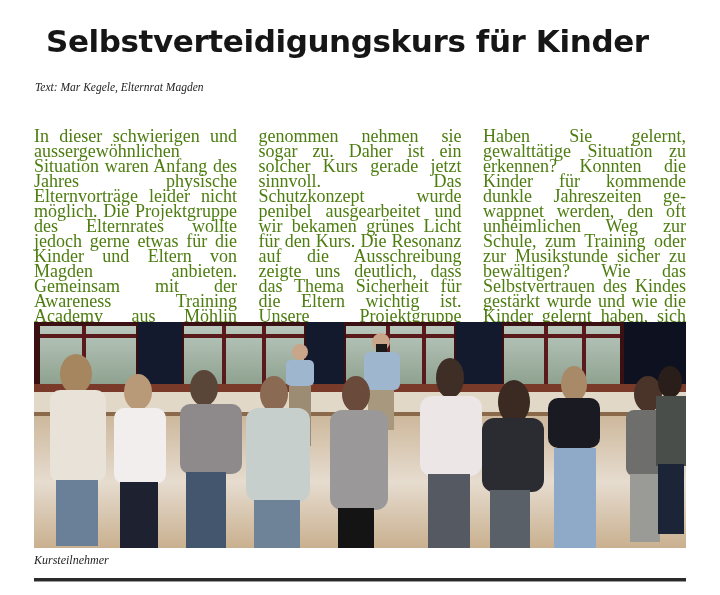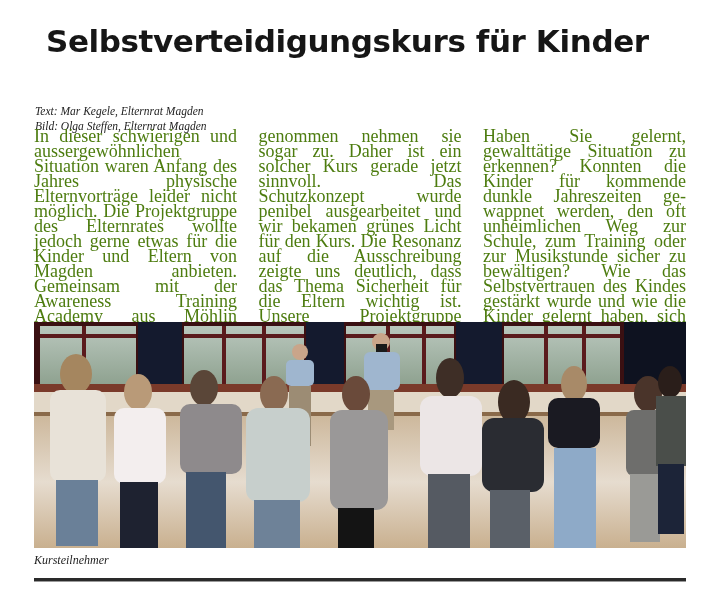--- a/index.html
+++ b/index.html
@@ -29,21 +29,20 @@
     }
     .credits {
       position: absolute;
       left: 35px;
       top: 80px;
       font-family: "Liberation Serif", serif;
       font-style: italic;
       font-size: 11.5px;
       line-height: 15px;
       color: #222;
-      margin-top: 24px;
     }
     .credits div { white-space: nowrap; }
     .columns {
       position: absolute;
       left: 34px;
       top: 129px;
       width: 652px;
       display: flex;
       justify-content: space-between;
     }
@@ -88,21 +87,20 @@
   </style>
 </head>
 <body>
 
 <h1 class="headline">
   <span>Selbstverteidigungskurs für Kinder</span><br>
 </h1>
 
 <div class="credits">
   <div>Text: Mar Kegele, Elternrat Magden</div>
-  <div>Bild: Olga Steffen, Elternrat Magden</div>
 </div>
 
 <div class="columns">
   <div class="col">
     <p>In dieser schwierigen und ausserge­wöhnlichen Situation waren Anfang des Jahres physische Elternvorträge leider nicht möglich. Die Projektgruppe des Elternrates wollte jedoch gerne etwas für die Kinder und Eltern von Magden anbieten. Gemeinsam mit der Awareness Training Academy aus Möhlin entstand die Idee, im März einen freiwilligen Selbstverteidigungskurs für Kinder anzu­bieten. Die Gefahren für unsere Kinder bleiben trotz Corona bestehen, genau</p>
   </div>
   <div class="col">
     <p>genommen nehmen sie sogar zu. Daher ist ein solcher Kurs gerade jetzt sinnvoll. Das Schutzkonzept wurde penibel aus­gearbeitet und wir bekamen grünes Licht für den Kurs. Die Resonanz auf die Ausschreibung zeigte uns deutlich, dass das Thema Sicherheit für die Eltern wichtig ist. Unsere Projektgruppe wurde mit Anmeldungen regelrecht überrannt und aus ursprünglich einem wurden vier Kurse, die nach Alterskategorien aufgeteilt wurden.</p>
   </div>
   <div class="col">

